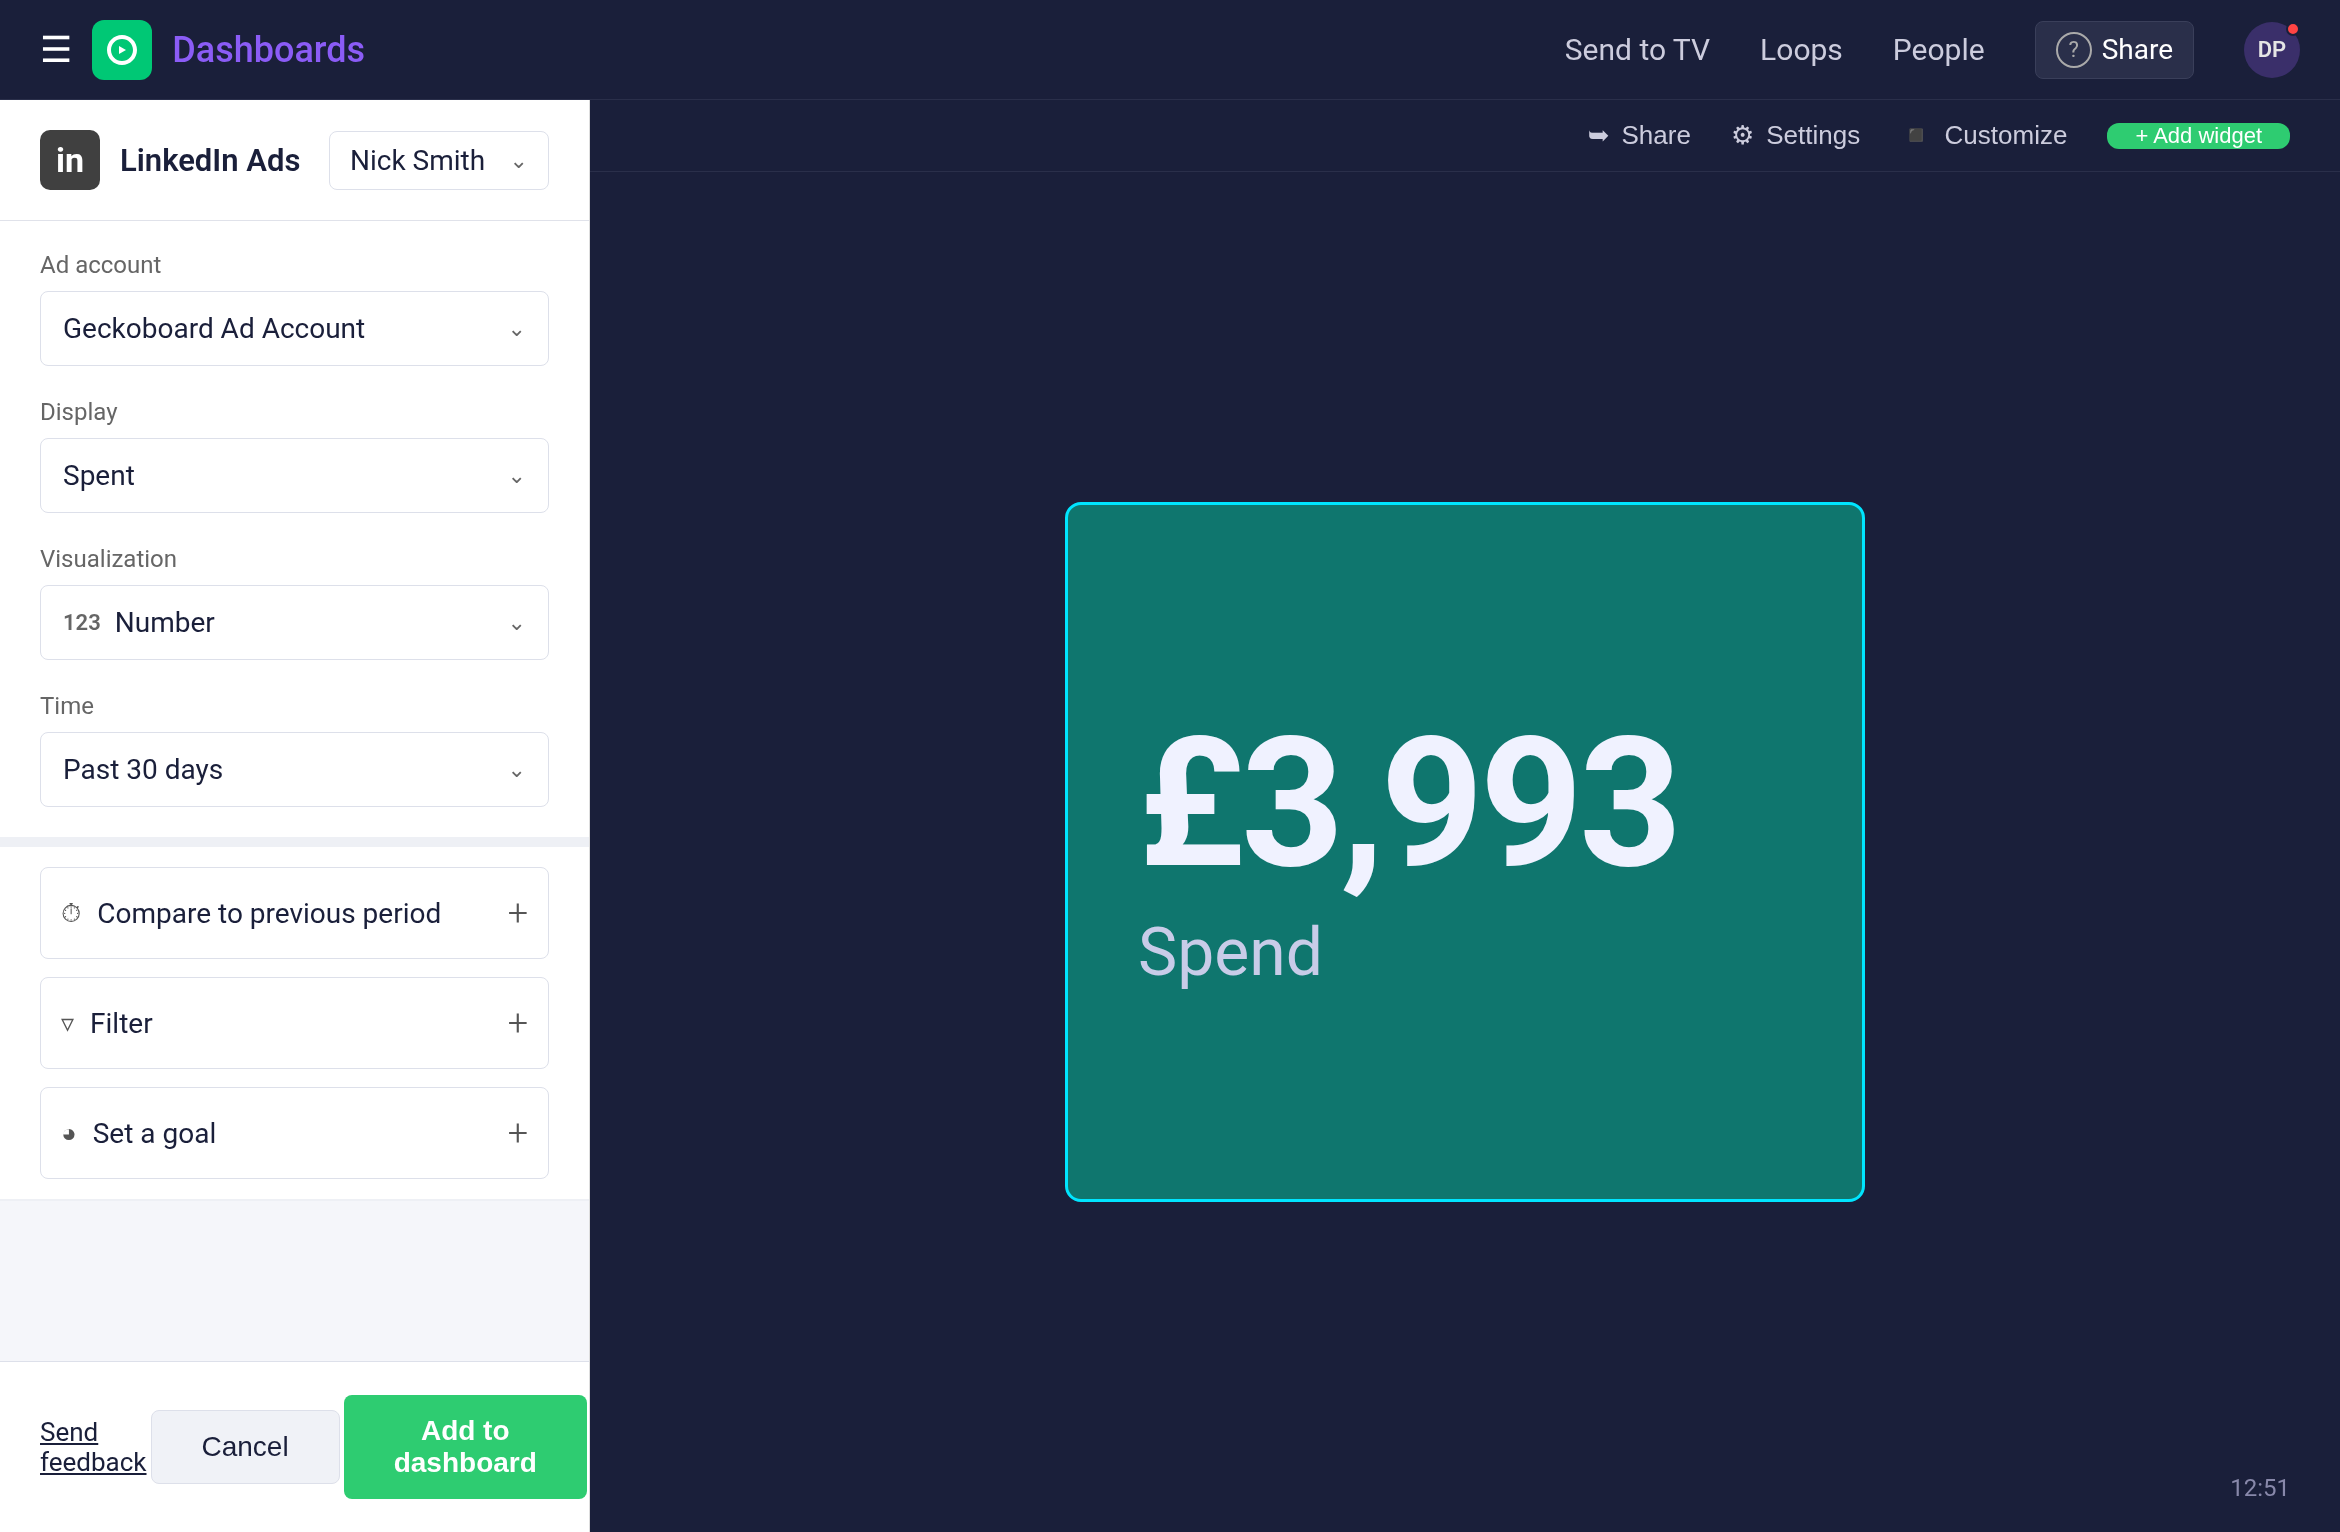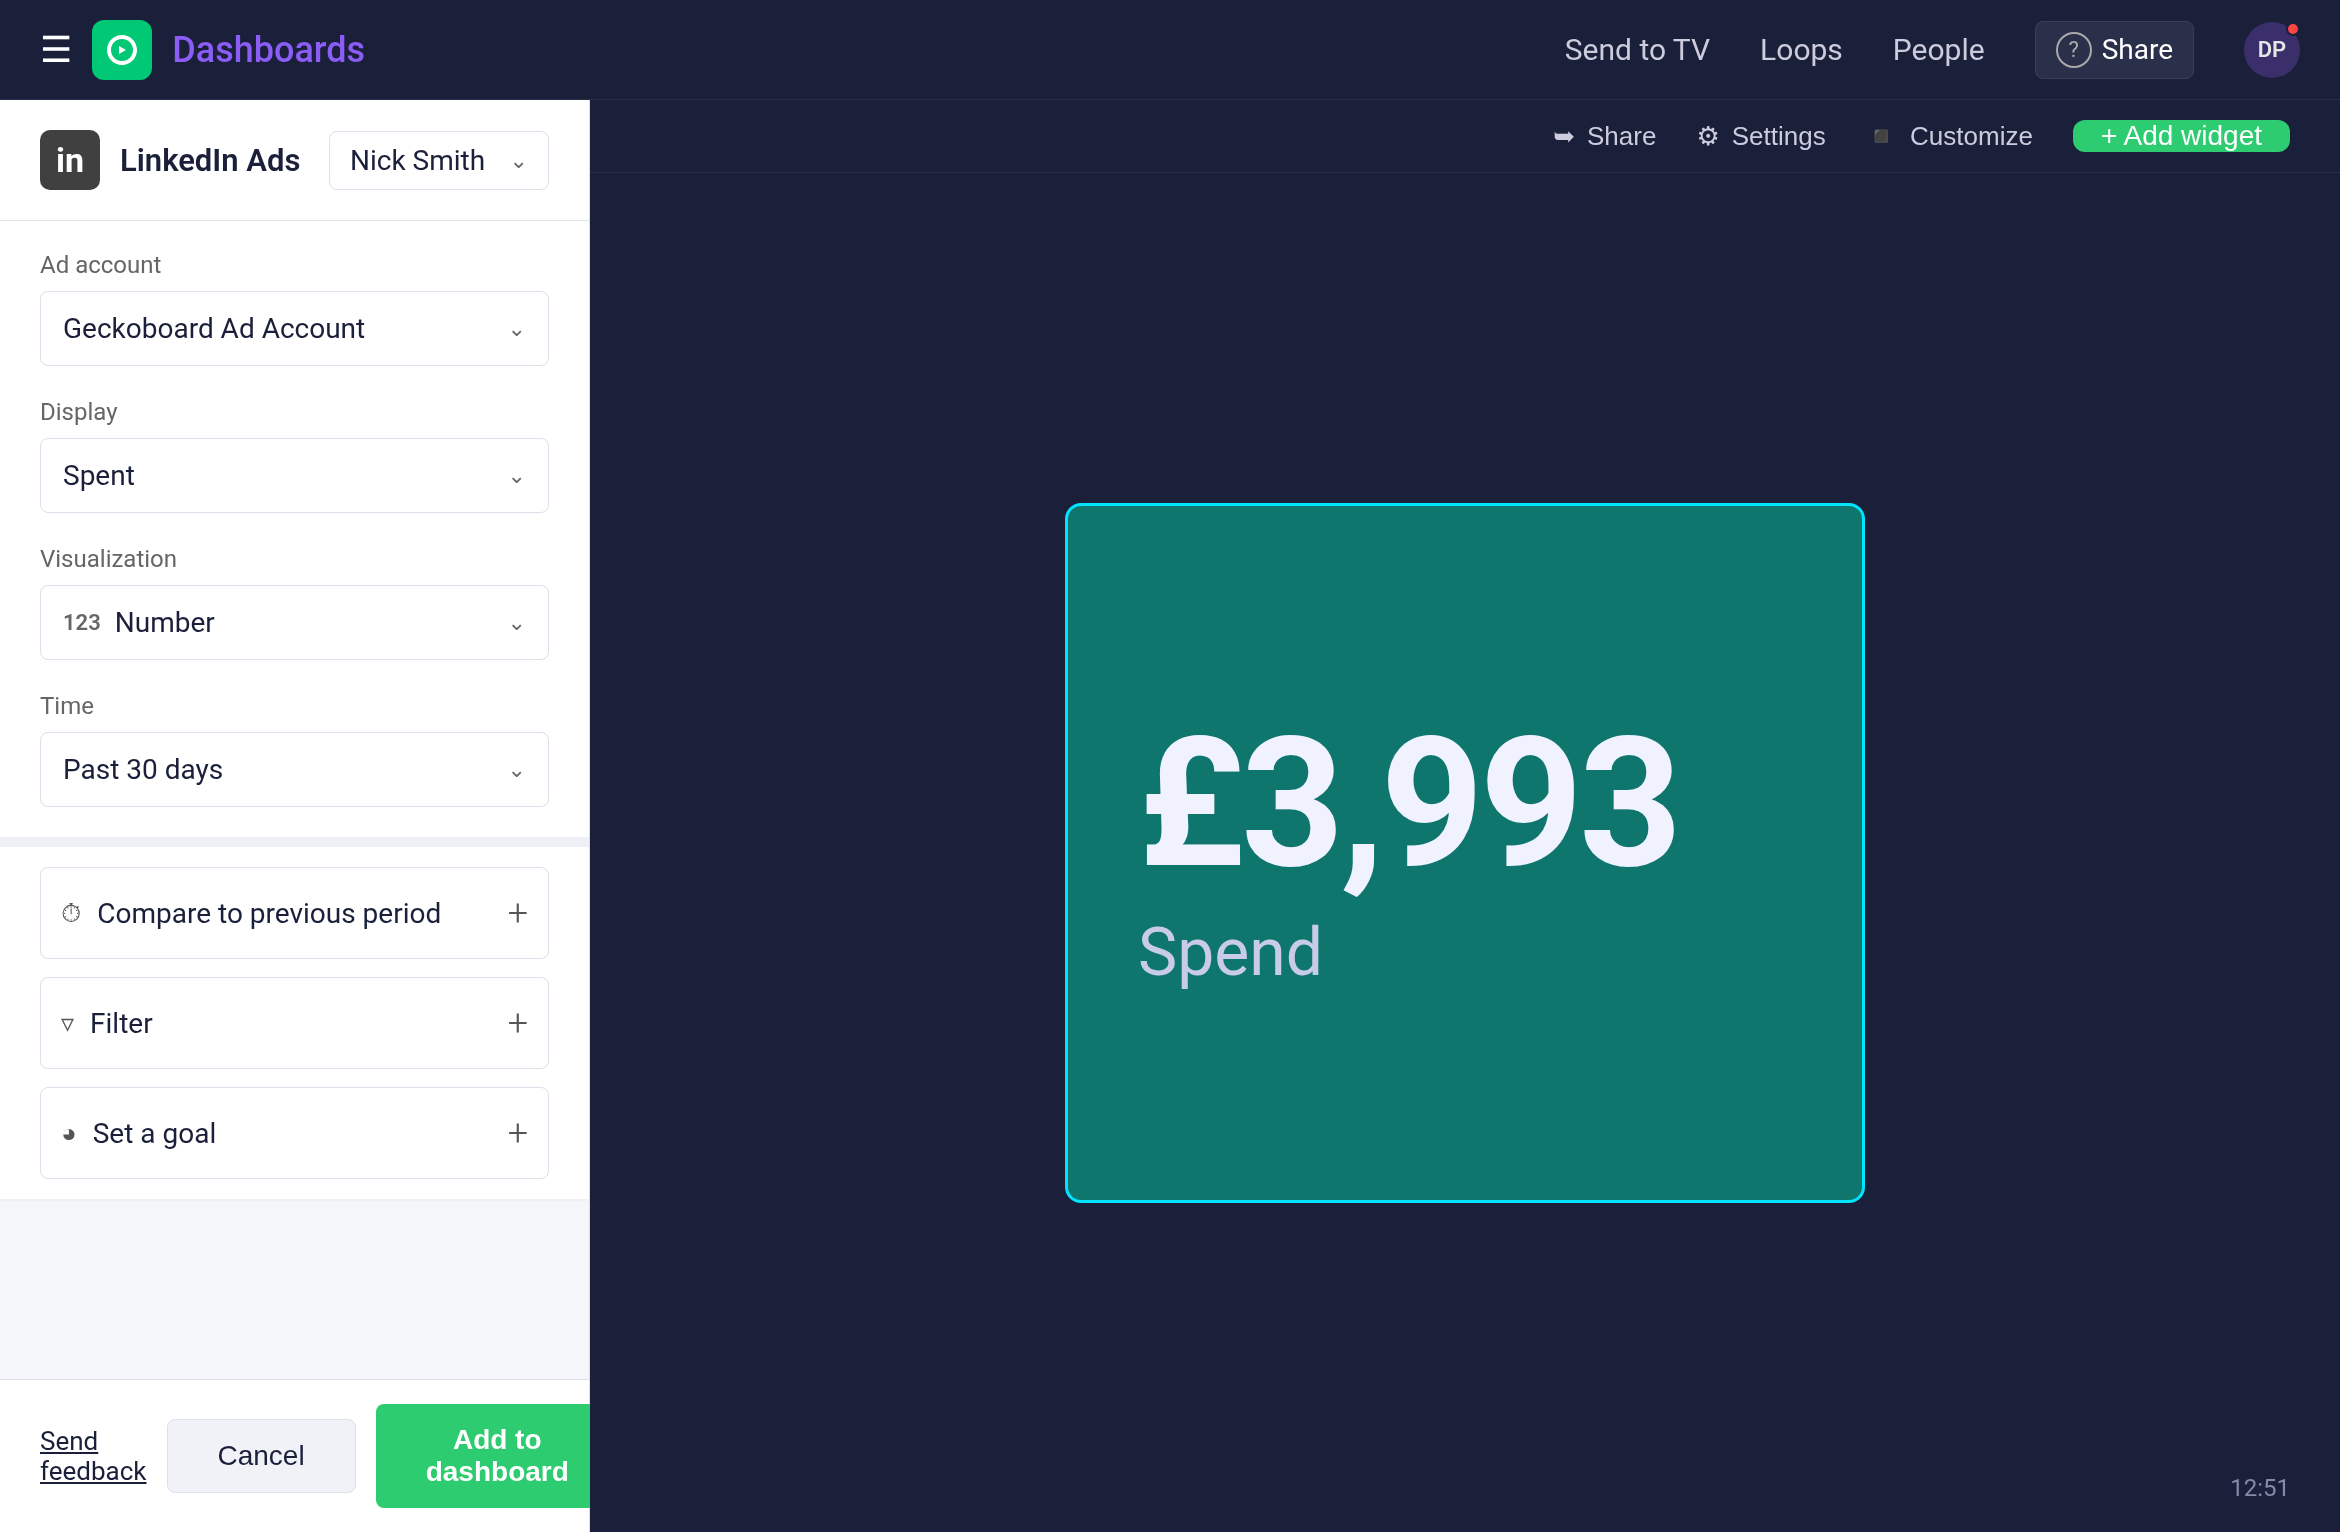--- a/index.html
+++ b/index.html
@@ -250,26 +250,26 @@
     }
     .plus-icon {
       font-size: 36px;
       color: #555;
       font-weight: 300;
     }
 
     
     .panel-bottom {
       margin-top: auto;
-      padding: 24px 40px;
+      padding: 33px 40px;
       background: #ffffff;
       border-top: 1px solid #dde0ea;
       display: flex;
       align-items: center;
-      gap: 20px;
+      gap: 4px;
     }
     .send-feedback-link {
       font-size: 26px;
       color: #1a1f3a;
       text-decoration: underline;
       cursor: pointer;
       margin-right: auto;
     }
     .cancel-btn {
       padding: 20px 50px;
@@ -322,21 +322,21 @@
     }
     .add-widget-btn {
       display: flex;
       align-items: center;
       gap: 12px;
       background: #2ecc71;
       color: #fff;
       border: none;
       border-radius: 12px;
       padding: 0 28px;
-      font-size: 28px;
+      font-size: 22px;
       cursor: pointer;
       font-weight: 500;
     }
 
     
     .widget-area {
       flex: 1;
       display: flex;
       align-items: center;
       justify-content: center;

